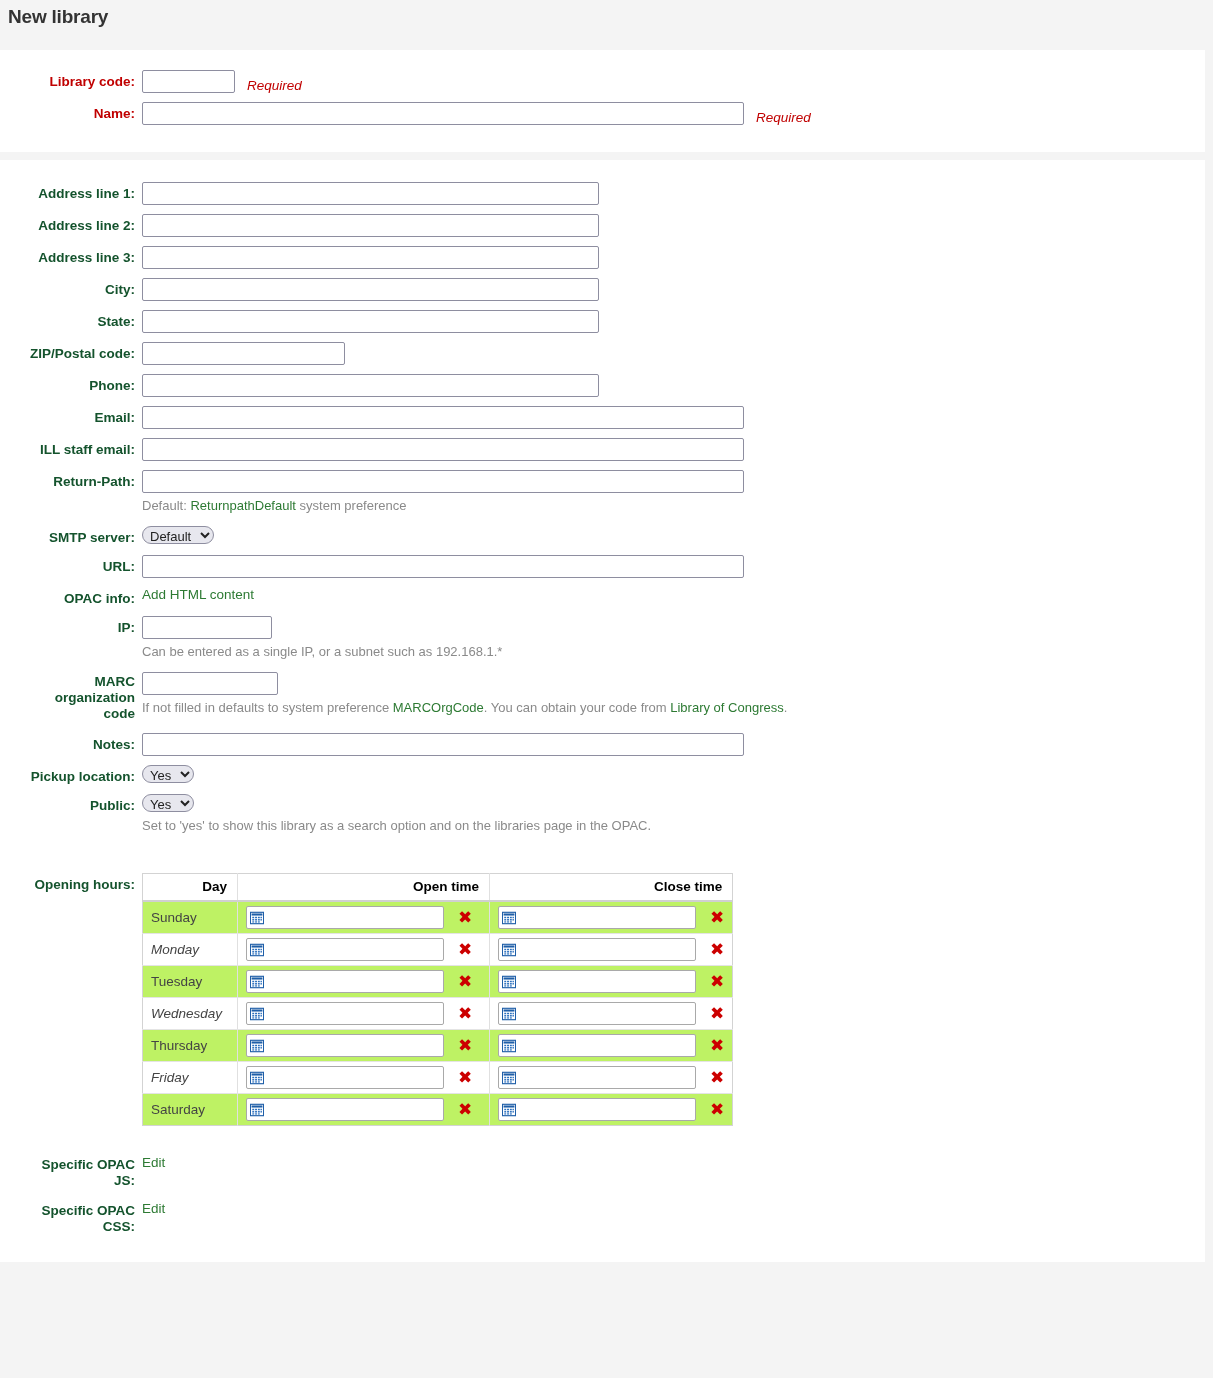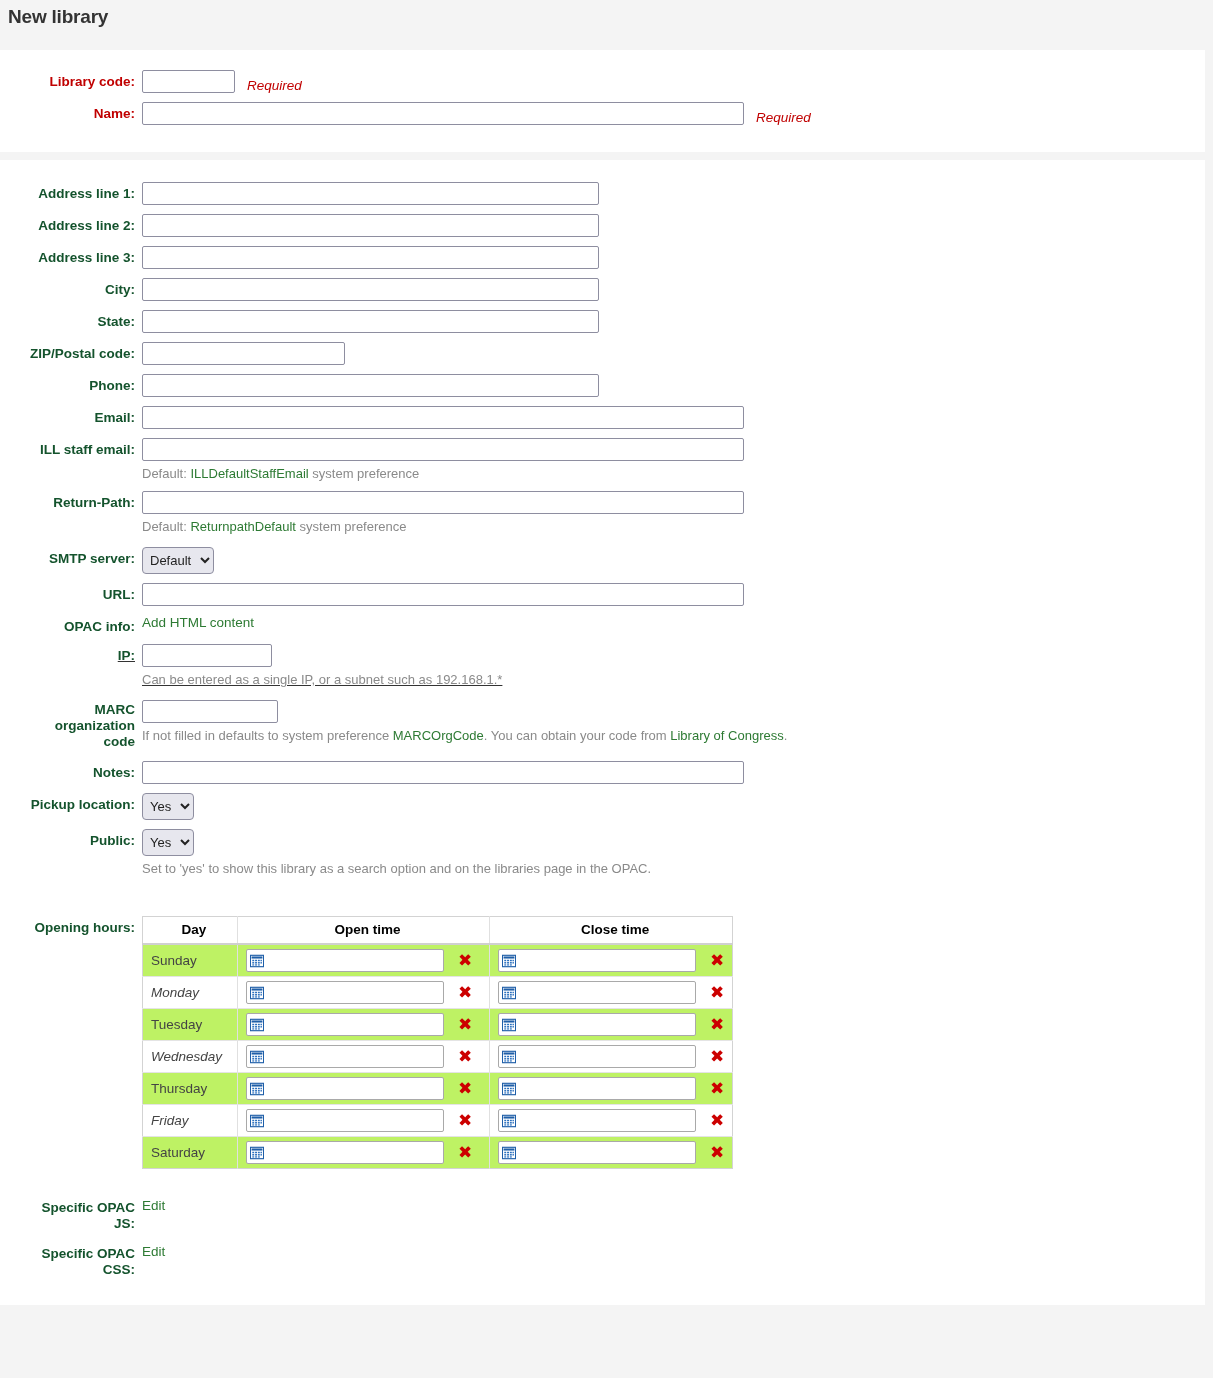--- a/index.html
+++ b/index.html
@@ -69,23 +69,23 @@
   .w-code   { width: 93px; }
   .w-name   { width: 602px; }
   .w-addr   { width: 457px; }
   .w-zip    { width: 203px; }
   .w-email  { width: 602px; }
   .w-ip     { width: 130px; }
   .w-marc   { width: 136px; }
   .w-notes  { width: 602px; }
 
   select.sel {
-    height: 27px;
+    height: 18px;
     border: 1px solid #8e8ea0;
-    border-radius: 4px;
+    border-radius: 9px;
     background: #e7e7ee;
     font-family: "Liberation Sans", sans-serif;
     font-size: 13px;
     padding: 1px 3px;
     color: #222;
   }
   .sel-smtp { width: 72px; }
   .sel-yn { width: 52px; }
 
   .required-note {
@@ -117,21 +117,21 @@
     font-size: 13.5px;
   }
   table.hours th {
     font-weight: bold;
     font-size: 13.5px;
     color: #000;
     background: #ffffff;
     border-bottom: 2px solid #d0d0d0;
     border-right: 1px solid #e0e0e0;
     padding: 5px 10px 6px 18px;
-    text-align: center;
+    text-align: right;
   }
   table.hours th:last-child { border-right: none; }
   th.th-day { width: 95px; }
   th.th-open { width: 252px; }
   th.th-close { width: 243px; }
 
   table.hours td {
     border-right: 1px solid #e0e0e0;
     border-bottom: 1px solid #e4e4e4;
     padding: 4px 8px;
@@ -259,23 +259,20 @@
     <div class="lbl">Email:</div>
     <div class="fld">
         <input class="txt w-email" type="text" value="" style="">
       </div>
   </div>
 
   <div class="row tight">
     <div class="lbl">ILL staff email:</div>
     <div class="fld-col">
       <input class="txt w-email" type="text" value="" style="">
-      <div class="hint" style="padding-left:0;">
-        <span>Default: </span><a class="lnk" href="#">ILLDefaultStaffEmail</a><span> system preference</span>
-      </div>
     </div>
   </div>
 
 
   <div class="row tight" style="margin-top:9px;">
     <div class="lbl">Return-Path:</div>
     <div class="fld-col">
       <input class="txt w-email" type="text" value="" style="">
       <div class="hint" style="padding-left:0;">
         <span>Default: </span><a class="lnk" href="#">ReturnpathDefault</a><span> system preference</span>
@@ -299,21 +296,21 @@
       </div>
   </div>
 
   <div class="row">
     <div class="lbl">OPAC info:</div>
     <div class="fld">
       <a class="lnk-plain" href="#">Add HTML content</a>
     </div>
   </div>
 
-  <div class="row tight" style="margin-top:8px;text-decoration:underline;">
+  <div class="row tight" style="margin-top:8px;">
     <div class="lbl">IP:</div>
     <div class="fld-col">
       <input class="txt w-ip" type="text" value="" style="">
       <div class="hint" style="padding-left:0;">Can be entered as a single IP, or a subnet such as 192.168.1.*</div>
     </div>
   </div>
 
   <div class="row tight" style="margin-top:12px;">
     <div class="lbl multiline">
       <span>MARC</span><br>

